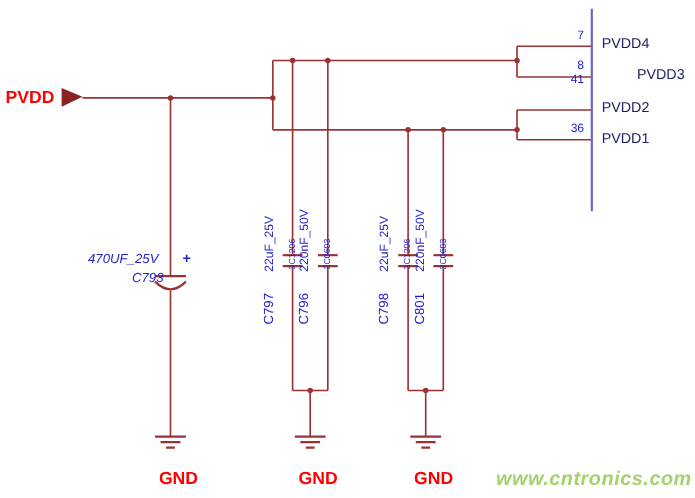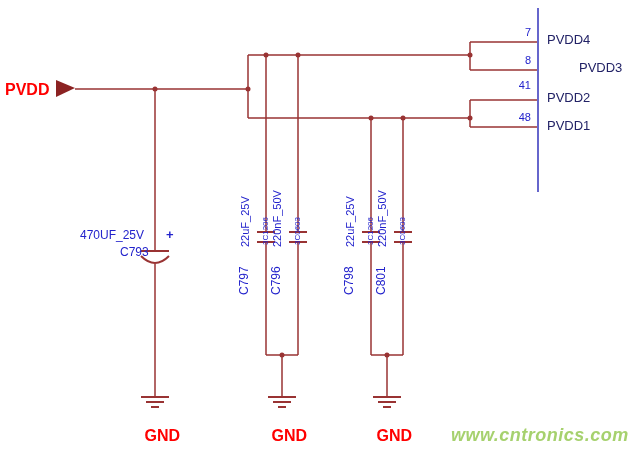--- a/index.html
+++ b/index.html
@@ -16,21 +16,21 @@
   .stage{position:relative;width:632px;height:453px;background:#ffffff;overflow:hidden;}
   svg.draw{position:absolute;left:0;top:0;}
   .wires line{stroke:var(--wire);stroke-width:1.5;}
   .gndsym line{stroke:var(--wire);stroke-width:2;}
   .plate{stroke:var(--wire);stroke-width:2;}
   .arc{stroke:var(--wire);stroke-width:2;fill:none;}
   .dots circle{fill:var(--wire);stroke:none;}
   .icline{stroke:var(--ic_outline);stroke-width:2;}
   .port{fill:var(--port);}
   .lbl{position:absolute;white-space:nowrap;line-height:1;}
-  .blue{color:var(--label);font-size:12px;}
+  .blue{color:var(--label);font-size:12px;font-style:italic;}
   .plus{color:var(--label);font-size:13px;font-weight:bold;}
   .netlbl{color:var(--net);font-weight:bold;font-size:16px;}
   .vlabel{transform-origin:0 100%;transform:rotate(-90deg);color:var(--label);}
   .val{font-size:11px;line-height:12px;height:12px;}
   .pkg{font-size:8px;line-height:9px;height:9px;}
   .ref{font-size:12px;line-height:13px;height:13px;}
   .pin-number{position:absolute;width:26px;text-align:right;color:var(--label);font-size:11px;line-height:1;}
   .pin-name{position:absolute;color:var(--pin_name);font-size:13px;line-height:1;}
   .gnd-text{position:absolute;width:50px;text-align:right;}
   .watermark{position:absolute;color:var(--watermark);font-size:18px;font-weight:bold;letter-spacing:0.5px;font-style:italic;}
@@ -142,22 +142,22 @@
   <div class="lbl vlabel val" style="left:356px;top:235px;">22uF_25V</div>
   <div class="lbl vlabel pkg" style="left:375px;top:236px;">3C1206</div>
   <div class="lbl vlabel ref" style="left:356px;top:282px;">C798</div>
 
   <div class="lbl vlabel val" style="left:388px;top:235px;">220nF_50V</div>
   <div class="lbl vlabel pkg" style="left:407px;top:236px;">3C0603</div>
   <div class="lbl vlabel ref" style="left:388px;top:282px;">C801</div>
 
   <div class="pin-number" style="left:505px;top:27px;">7</div>
   <div class="pin-number" style="left:505px;top:55px;">8</div>
-  <div class="pin-number" style="left:505px;top:80px;">41</div>
-  <div class="pin-number" style="left:505px;top:112px;">48</div>
+  <div class="pin-number" style="left:505px;top:67px;">41</div>
+  <div class="pin-number" style="left:505px;top:112px;">36</div>
 
   <div class="pin-name" style="left:547px;top:33px;">PVDD4</div>
   <div class="pin-name" style="left:579px;top:61px;">PVDD3</div>
   <div class="pin-name" style="left:547px;top:91px;">PVDD2</div>
   <div class="pin-name" style="left:547px;top:119px;">PVDD1</div>
 
   <div class="lbl netlbl gnd-text" style="left:130px;top:428px;">GND</div>
   <div class="lbl netlbl gnd-text" style="left:257px;top:428px;">GND</div>
   <div class="lbl netlbl gnd-text" style="left:362px;top:428px;">GND</div>
 

